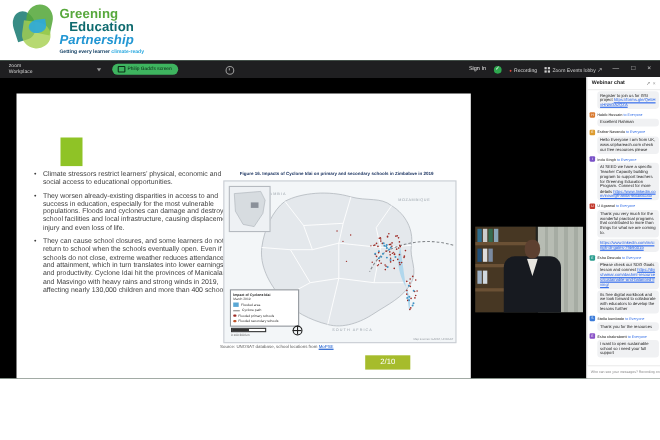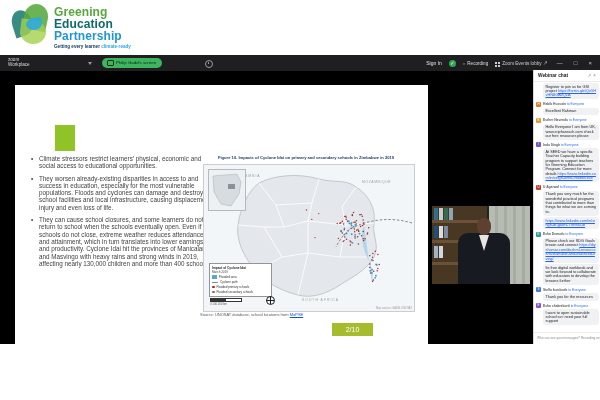--- a/index.html
+++ b/index.html
@@ -7,21 +7,21 @@
   .screen{position:relative;width:600px;height:344px;background:#86efac;overflow:hidden;}
   
   .top-strip{position:absolute;left:0;top:0;width:600px;height:55px;background:#ffffff;}
   .logo{position:absolute;left:10px;top:4px;width:150px;height:48px;}
   .leaf{position:absolute;border-radius:60% 60% 60% 0;opacity:.88;}
   .leaf1{left:2px;top:6px;width:20px;height:26px;background:#1c7c74;transform:rotate(-18deg);}
   .leaf2{left:14px;top:0px;width:24px;height:26px;background:#57a83c;border-radius:60% 60% 0 60%;transform:rotate(12deg);}
   .leaf3{left:10px;top:16px;width:26px;height:24px;background:#a5cf4f;border-radius:0 60% 60% 60%;transform:rotate(8deg);opacity:.8;}
   .leaf4{left:16px;top:14px;width:16px;height:12px;background:#2aa9e0;border-radius:60% 0 60% 60%;transform:rotate(-8deg);}
   .logo-text{position:absolute;left:44px;top:2px;line-height:12px;font-weight:bold;font-size:12px;letter-spacing:.1px;}
-  .lt1{color:#57a83c;} .lt2{color:#0e6a6e;} .lt3{color:#2196d3;}
+  .lt1{color:#57a83c;} .lt2{color:#0e6a6e;text-align:right;} .lt3{color:#2196d3;font-style:italic;}
   .tagline{position:absolute;left:44px;top:40px;font-size:4.6px;font-weight:bold;color:#123f63;}
   .tagline b{color:#2aa9e0;}
   
   .zwin{position:absolute;left:0;top:55px;width:600px;height:331px;background:#0b0b0b;}
   .ztitle{position:absolute;left:0;top:0;width:600px;height:16px;background:#1f1f21;border-bottom:1px solid #000;}
   .zlogo{position:absolute;left:8px;top:2px;font-size:4.6px;color:#d8d8d8;line-height:5.4px;}
   .zcaret{position:absolute;left:88px;top:7px;width:0;height:0;border-left:2.5px solid transparent;border-right:2.5px solid transparent;border-top:3px solid #9a9a9a;}
   .share-pill{position:absolute;left:102px;top:3px;height:10px;background:#3eb45f;border-radius:5px;color:#092413;font-size:4.4px;line-height:10px;padding:0 6px 0 5px;}
   .share-pill .mon{display:inline-block;width:5px;height:4px;border:1px solid #0b3018;border-radius:1px;margin-right:2px;vertical-align:middle;}
   .timer-ic{position:absolute;left:205px;top:5px;width:6px;height:6px;border:1px solid #9a9a9a;border-radius:50%;}

